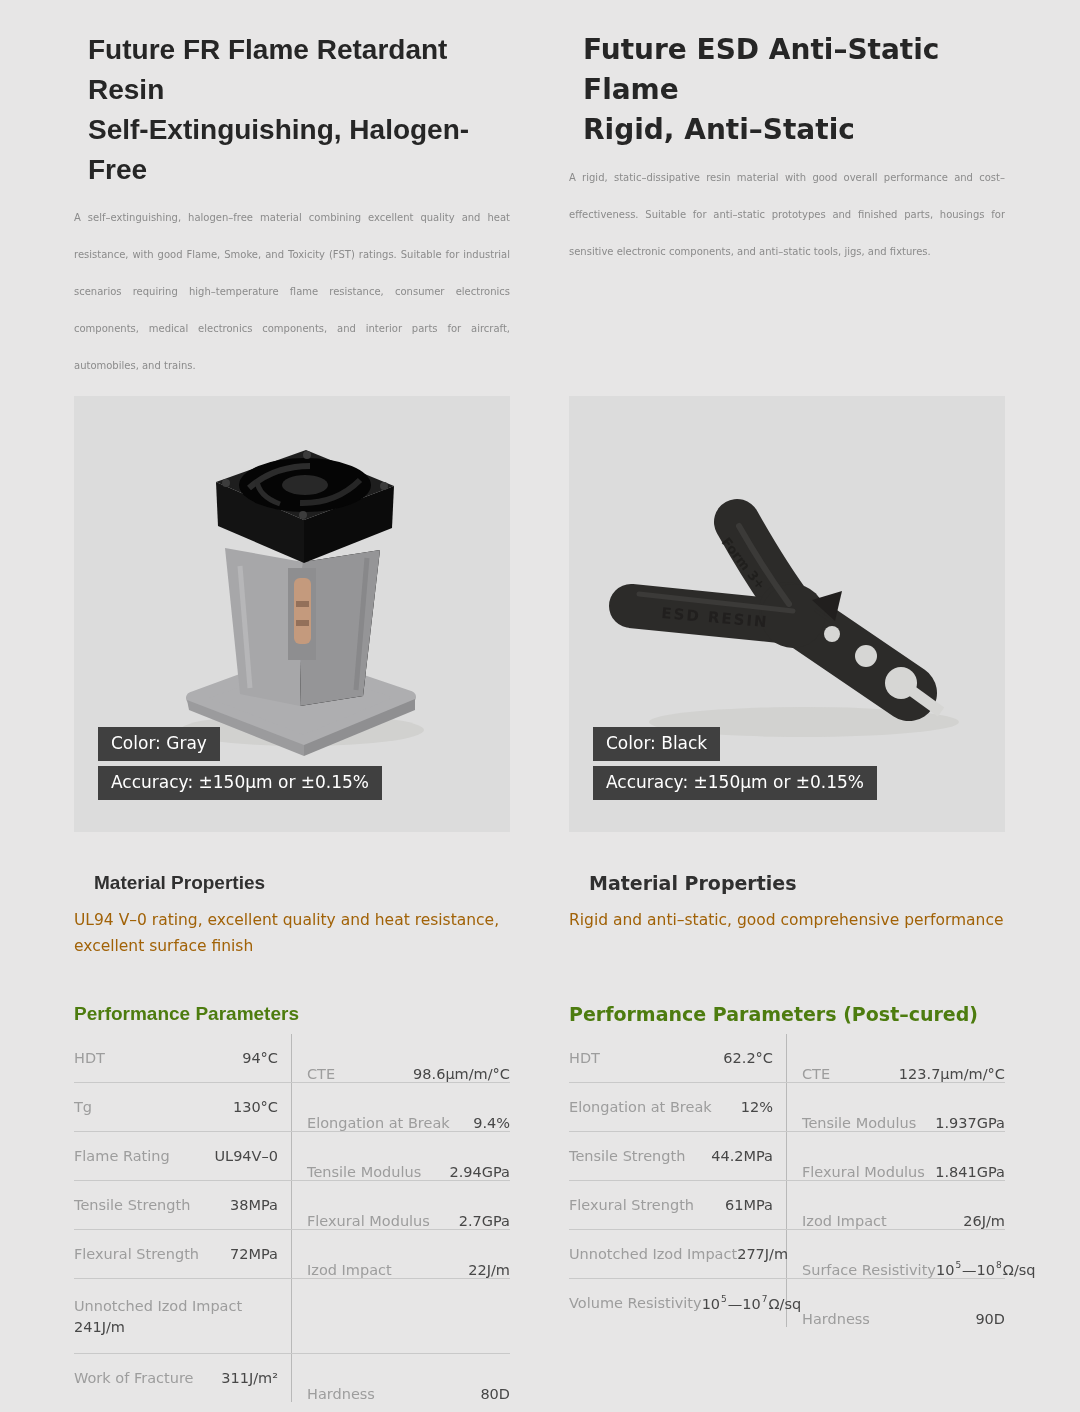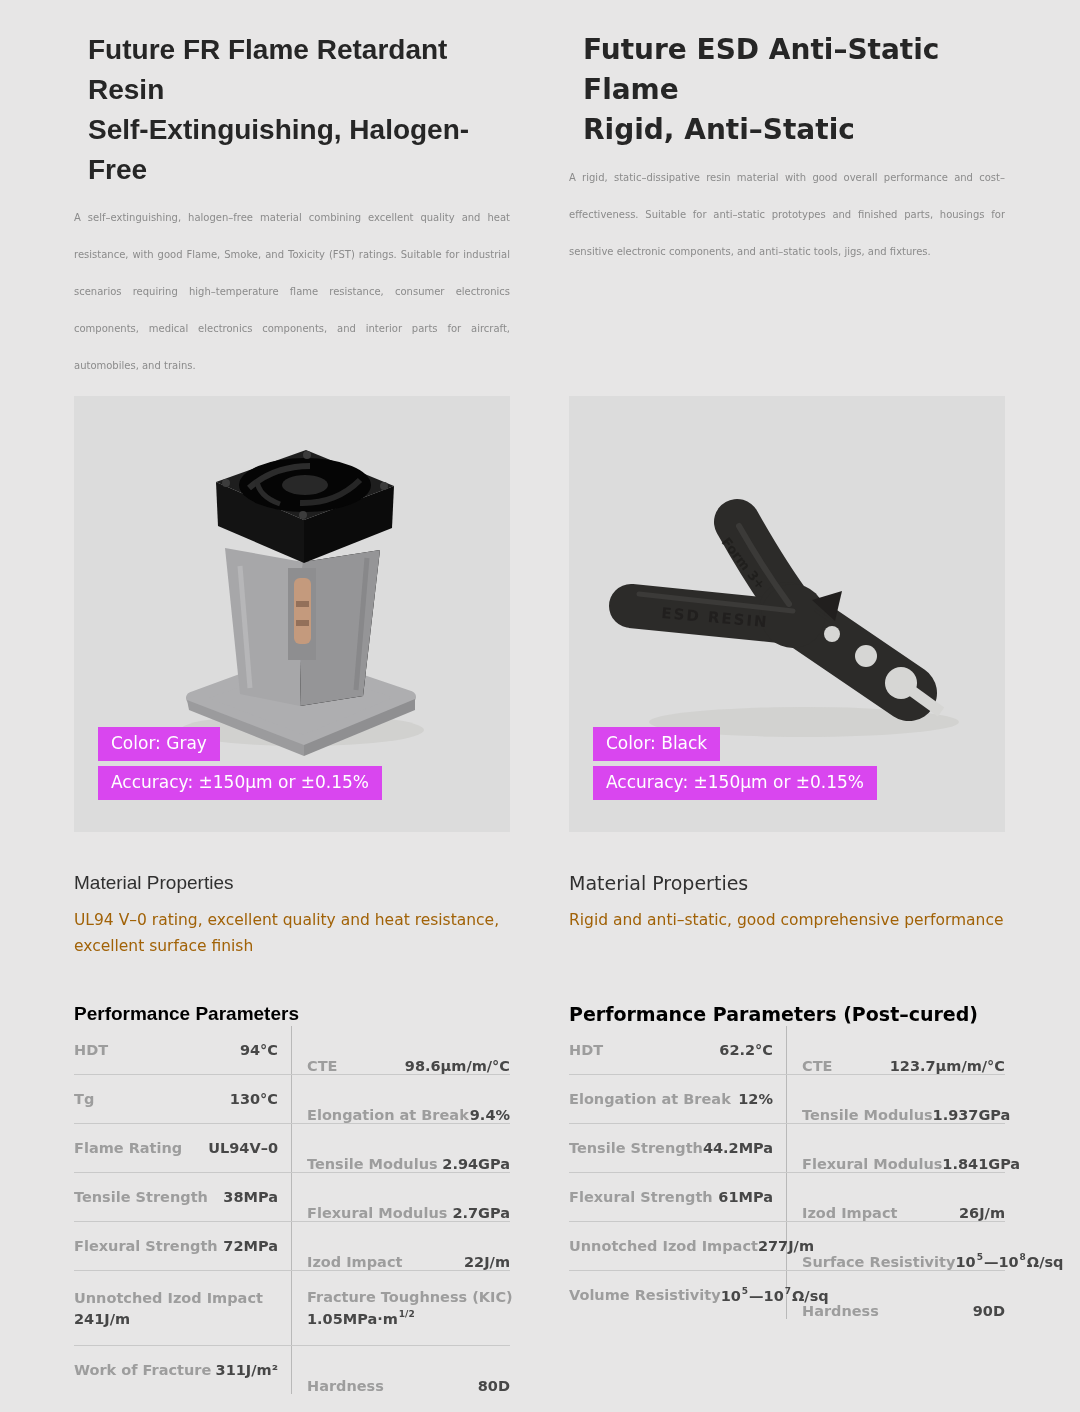--- a/index.html
+++ b/index.html
@@ -36,52 +36,53 @@
 
   .img-box {
     width: 436px; height: 436px;
     background: #dcdcdc;
     position: relative;
   }
   .img-box svg { display: block; }
   .badge {
     position: absolute;
     left: 24px;
-    background: #d946ef;
+    background: #404040;
     color: #ffffff;
     font-size: 17px;
     line-height: 1;
     padding: 8px 13px 9px 13px;
     white-space: nowrap;
   }
   .badge.color-b { bottom: 71px; }
   .badge.acc-b   { bottom: 32px; }
 
   .materials { margin-top: 40px; height: 130px; overflow: hidden; }
   .h2 {
     font-size: 19px;
-    font-weight: normal;
+    font-weight: bold;
     color: #303030;
+    margin-left: 20px;
   }
   .mat-text {
     margin-top: 13px;
     font-size: 15.5px;
     color: #a16207;
     line-height: 26px;
   }
 
   .perf-h {
     font-size: 19px;
     font-weight: bold;
-    color: #000000;
-    margin-bottom: 0;
+    color: #4d7c0f;
+    margin-bottom: 8px;
     line-height: 24px;
   }
   .ptable { width: 436px; }
-  .prow { display: flex; border-bottom: 1px solid #c9c9c9; font-weight: bold; }
+  .prow { display: flex; border-bottom: 1px solid #c9c9c9; }
   .prow:last-child { border-bottom: none; }
   .pcell {
     width: 218px; height: 48px;
     display: flex;
     align-items: center;
     justify-content: space-between;
     font-size: 14.5px;
     padding-right: 10px;
   }
   .pcell.c0 { border-right: 1px solid #b9b9b9; padding-right: 13px; }
@@ -215,24 +216,20 @@
             <span class="plabel">Izod Impact</span>
             <span class="pvalue">22J/m</span>
           </div>
         </div>
 
         <div class="prow tall">
           <div class="pcell c0 stacked">
             <span class="plabel">Unnotched Izod Impact</span>
             <span class="pvalue">241J/m</span>
           </div>
-          <div class="pcell c1 stacked">
-            <span class="plabel">Fracture Toughness (KIC)</span>
-            <span class="pvalue"><span>1.05MPa·m</span><sup>1/2</sup></span>
-          </div>
         </div>
 
         <div class="prow">
           <div class="pcell c0">
             <span class="plabel">Work of Fracture</span>
             <span class="pvalue">311J/m²</span>
           </div>
           <div class="pcell c1">
             <span class="plabel">Hardness</span>
             <span class="pvalue">80D</span>

